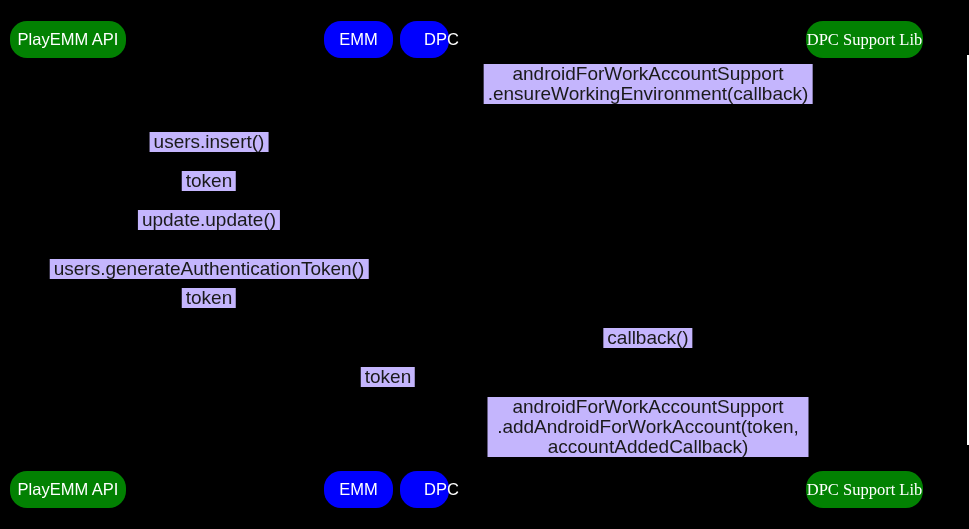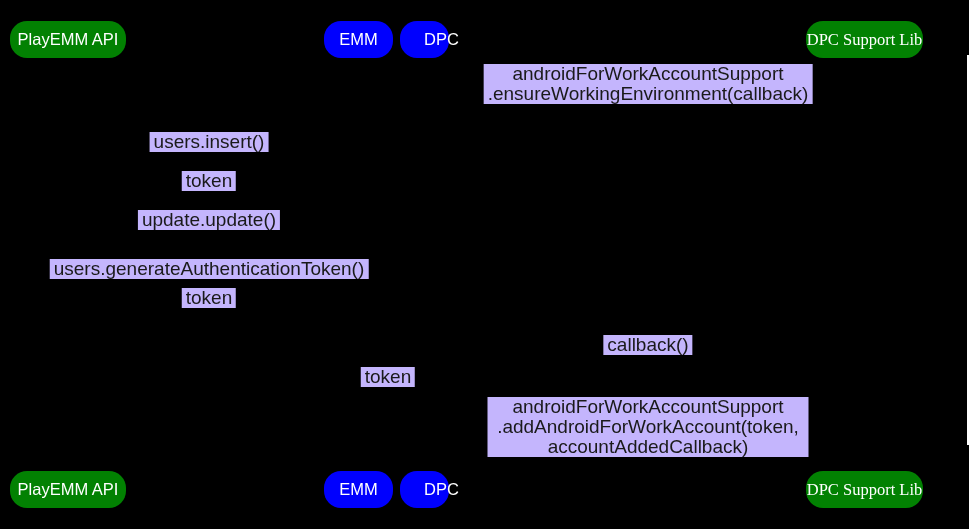--- a/index.html
+++ b/index.html
@@ -46,21 +46,21 @@
     padding: 0 4px;
     text-align: center;
     white-space: pre-line;
   }
   .m1 { left: 648px; top: 64px;  }
   .m2 { left: 209px; top: 132px; }
   .m3 { left: 209px; top: 171px; }
   .m4 { left: 209px; top: 210px; }
   .m5 { left: 209px; top: 239px; margin-top: 20px; }
   .m6 { left: 209px; top: 288px; }
-  .m7 { left: 648px; top: 328px; margin-top: 7px; }
+  .m7 { left: 648px; top: 328px; }
   .m8 { left: 388px; top: 367px; }
   .m9 { left: 648px; top: 397px; }
 
   .scrollbar-thumb {
     position: absolute;
     right: 0;
     top: 55px;
     width: 2px;
     height: 390px;
     background: #ffffff;

